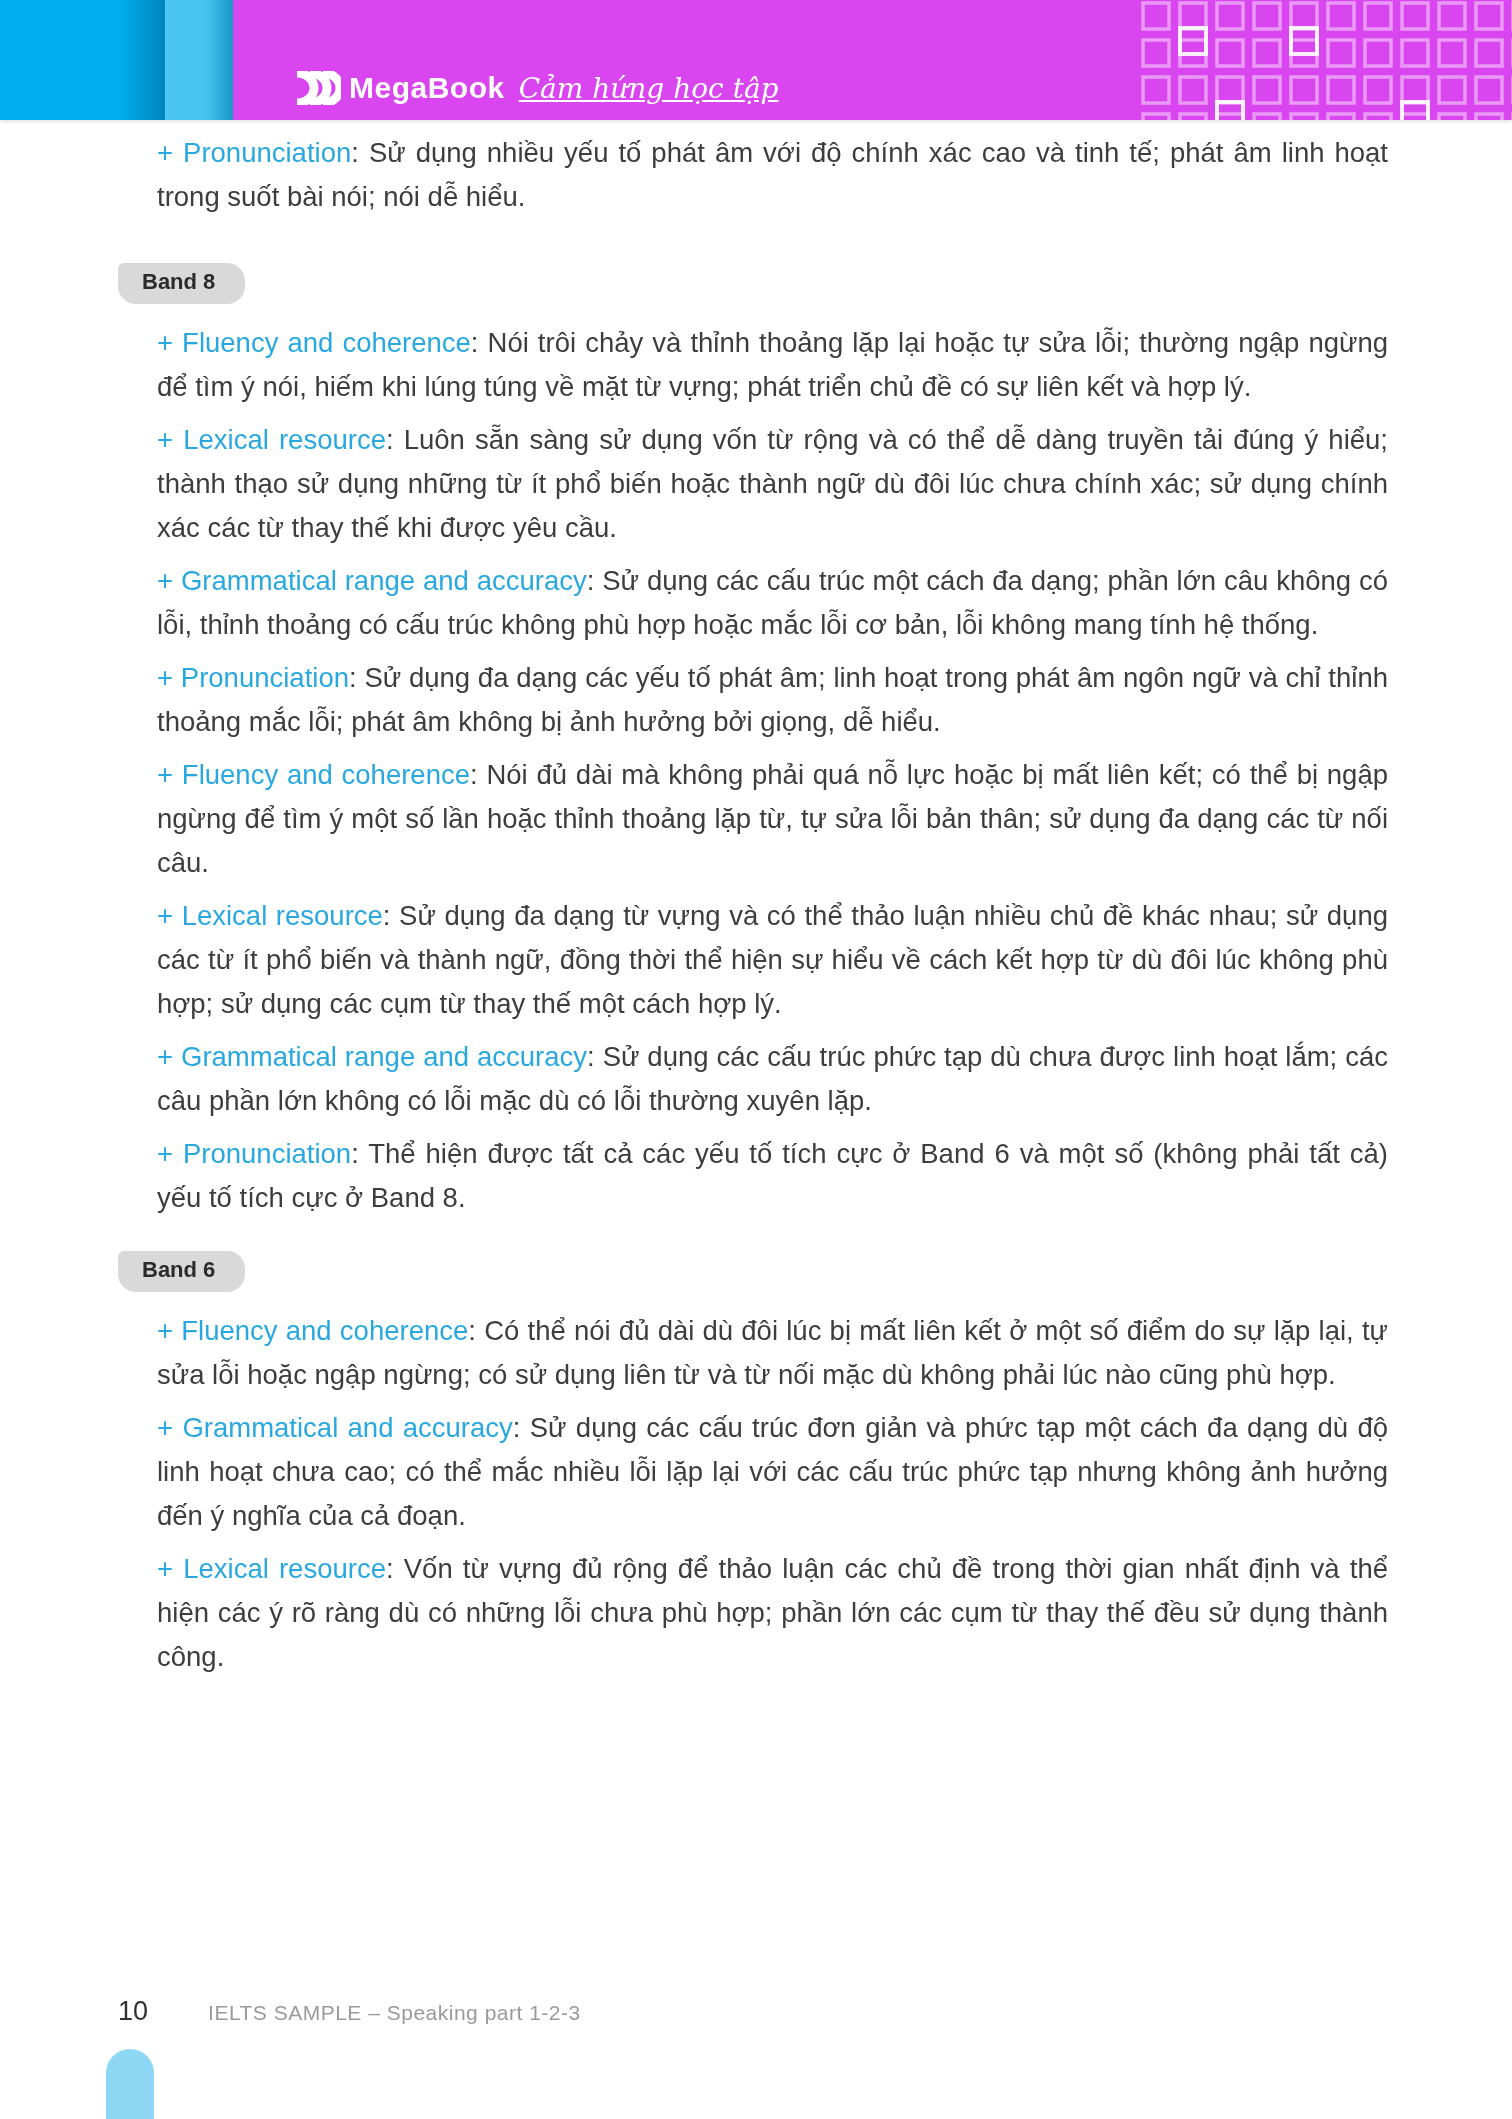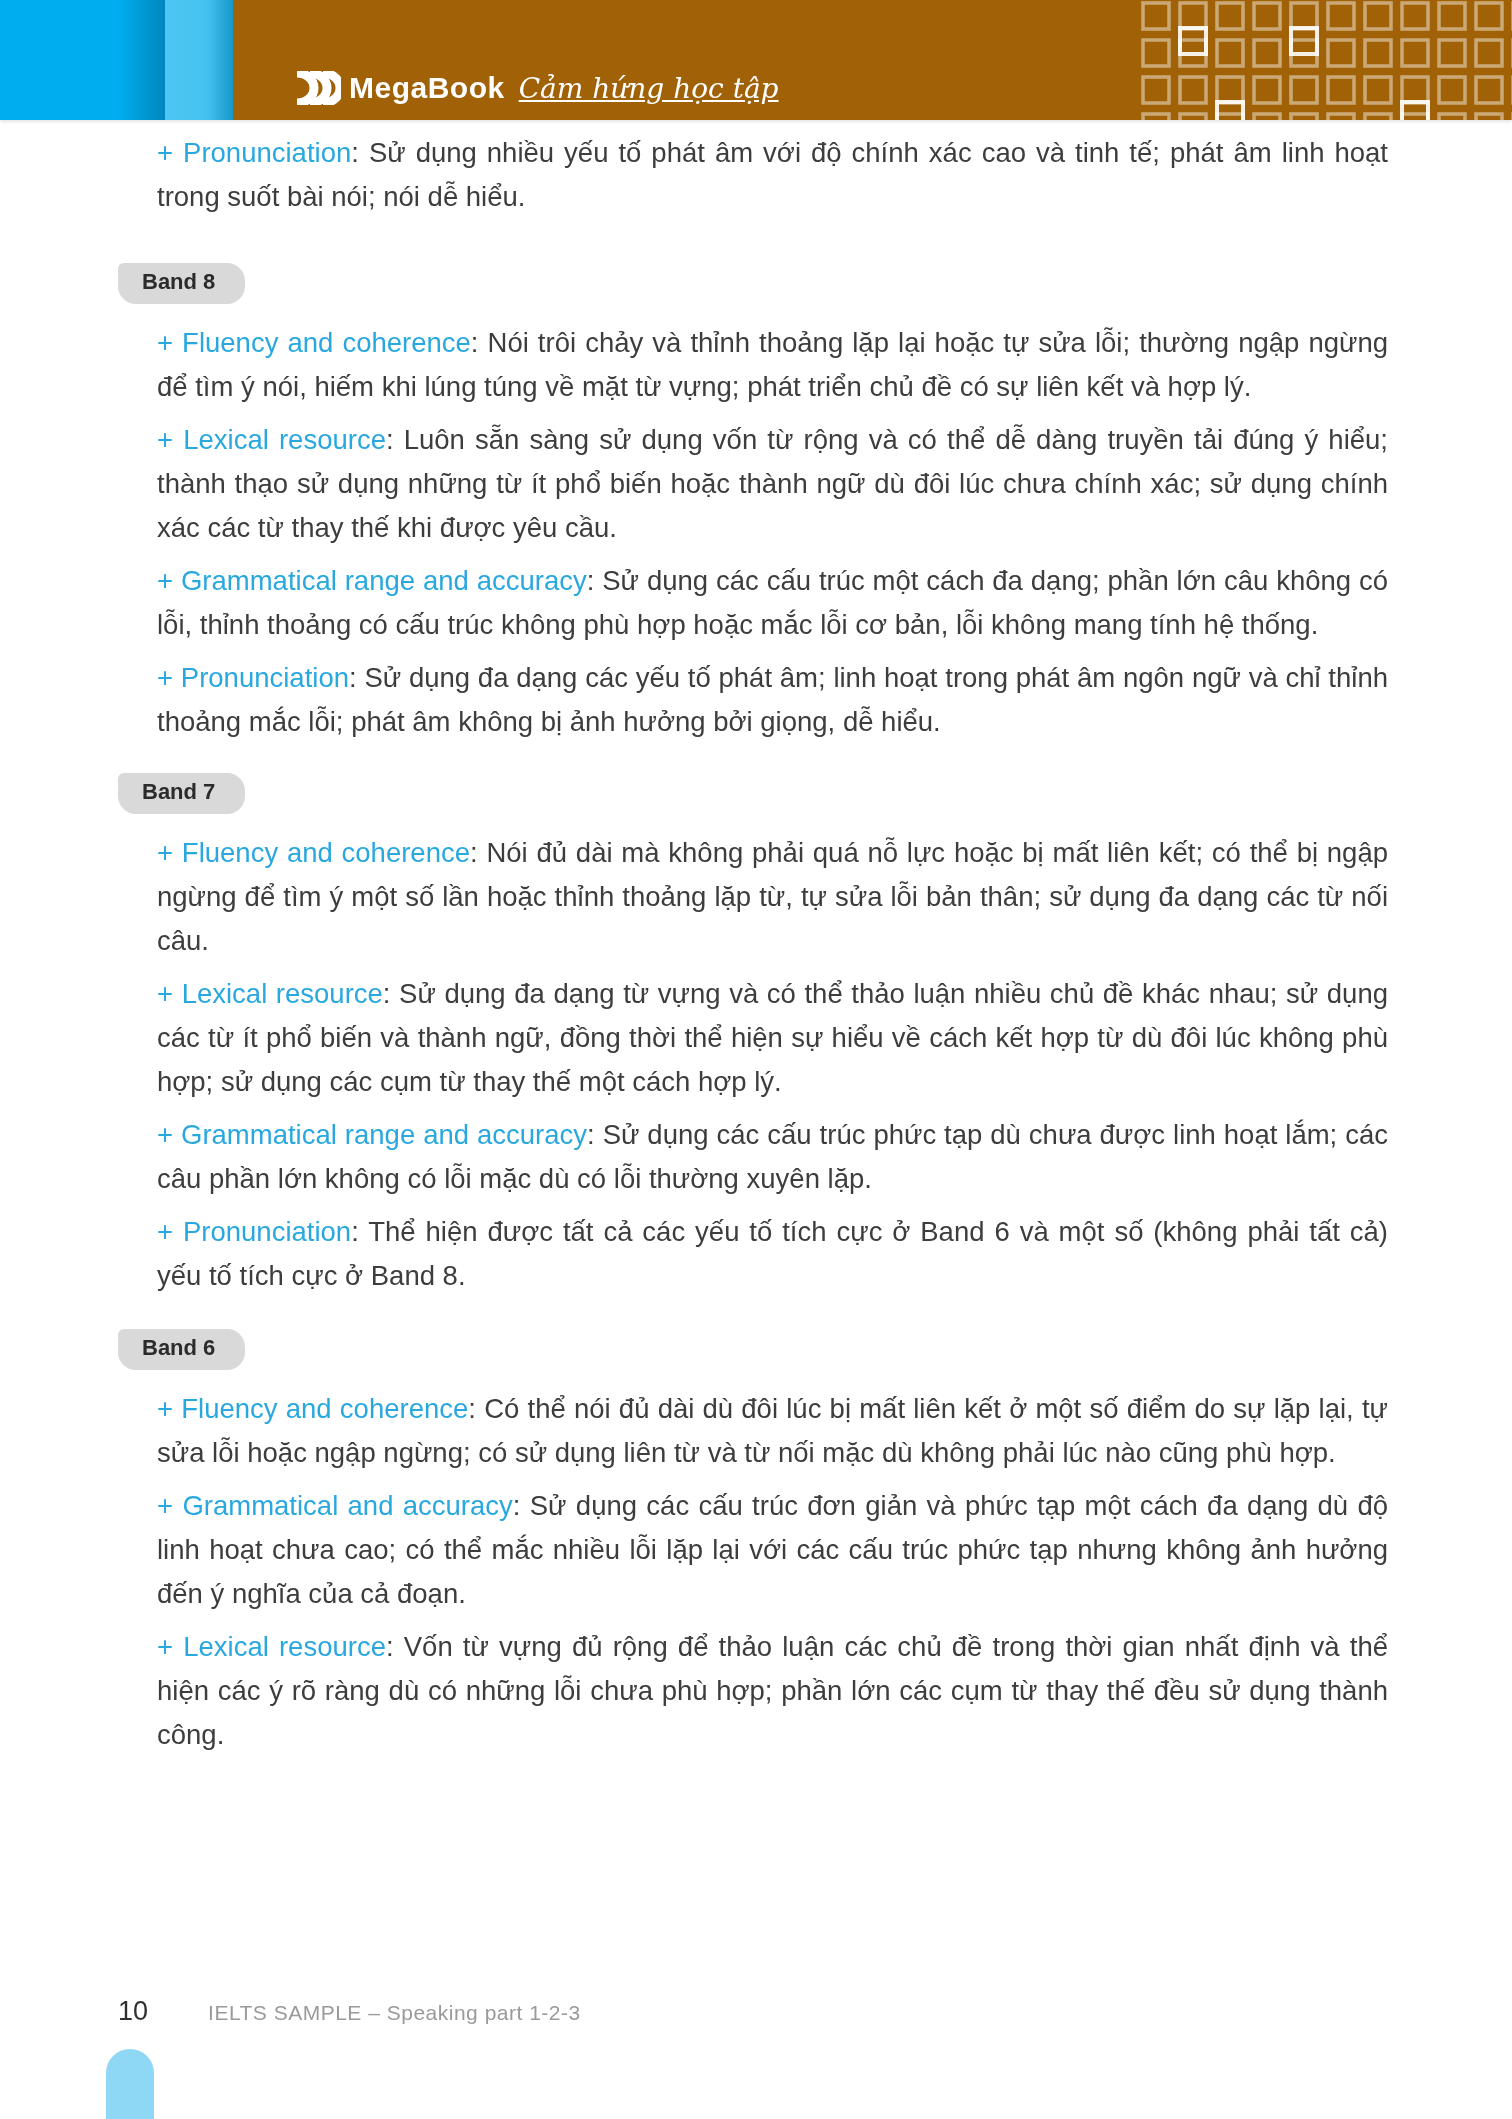--- a/index.html
+++ b/index.html
@@ -8,21 +8,21 @@
     width:1512px;height:2119px;
     margin:0 auto;
     background:#ffffff;
     overflow:hidden;
     font-family:"Liberation Sans",sans-serif;
   }
 
   
   .header{
     position:absolute;top:0;left:0;width:1512px;height:120px;
-    background:#a16207;
+    background:#d946ef;
     box-shadow:0 2px 3px rgba(0,0,0,0.10);
   }
   .stripe-dark{
     position:absolute;top:0;left:0;width:165px;height:120px;
     background:linear-gradient(90deg,#00aeef 0%,#00aeef 72%,#0086bc 100%);
   }
   .stripe-mid{
     position:absolute;top:0;left:165px;width:68px;height:120px;
     background:linear-gradient(90deg,#4cc6f2 0%,#45c3f0 62%,#1796c9 100%);
   }
@@ -124,23 +124,20 @@
       <p class="bullet">
         <span class="lbl">+ Lexical resource</span><span>: Luôn sẵn sàng sử dụng vốn từ rộng và có thể dễ dàng truyền tải đúng ý hiểu; thành thạo sử dụng những từ ít phổ biến hoặc thành ngữ dù đôi lúc chưa chính xác; sử dụng chính xác các từ thay thế khi được yêu cầu.</span>
       </p>
       <p class="bullet">
         <span class="lbl">+ Grammatical range and accuracy</span><span>: Sử dụng các cấu trúc một cách đa dạng; phần lớn câu không có lỗi, thỉnh thoảng có cấu trúc không phù hợp hoặc mắc lỗi cơ bản, lỗi không mang tính hệ thống.</span>
       </p>
       <p class="bullet">
         <span class="lbl">+ Pronunciation</span><span>: Sử dụng đa dạng các yếu tố phát âm; linh hoạt trong phát âm ngôn ngữ và chỉ thỉnh thoảng mắc lỗi; phát âm không bị ảnh hưởng bởi giọng, dễ hiểu.</span>
       </p>
 
-      <div class="badge-wrap-2">
-        <span class="band-badge">Band 7</span>
-      </div>
       <p class="bullet">
         <span class="lbl">+ Fluency and coherence</span><span>: Nói đủ dài mà không phải quá nỗ lực hoặc bị mất liên kết; có thể bị ngập ngừng để tìm ý một số lần hoặc thỉnh thoảng lặp từ, tự sửa lỗi bản thân; sử dụng đa dạng các từ nối câu.</span>
       </p>
       <p class="bullet">
         <span class="lbl">+ Lexical resource</span><span>: Sử dụng đa dạng từ vựng và có thể thảo luận nhiều chủ đề khác nhau; sử dụng các từ ít phổ biến và thành ngữ, đồng thời thể hiện sự hiểu về cách kết hợp từ dù đôi lúc không phù hợp; sử dụng các cụm từ thay thế một cách hợp lý.</span>
       </p>
       <p class="bullet">
         <span class="lbl">+ Grammatical range and accuracy</span><span>: Sử dụng các cấu trúc phức tạp dù chưa được linh hoạt lắm; các câu phần lớn không có lỗi mặc dù có lỗi thường xuyên lặp.</span>
       </p>
       <p class="bullet">

